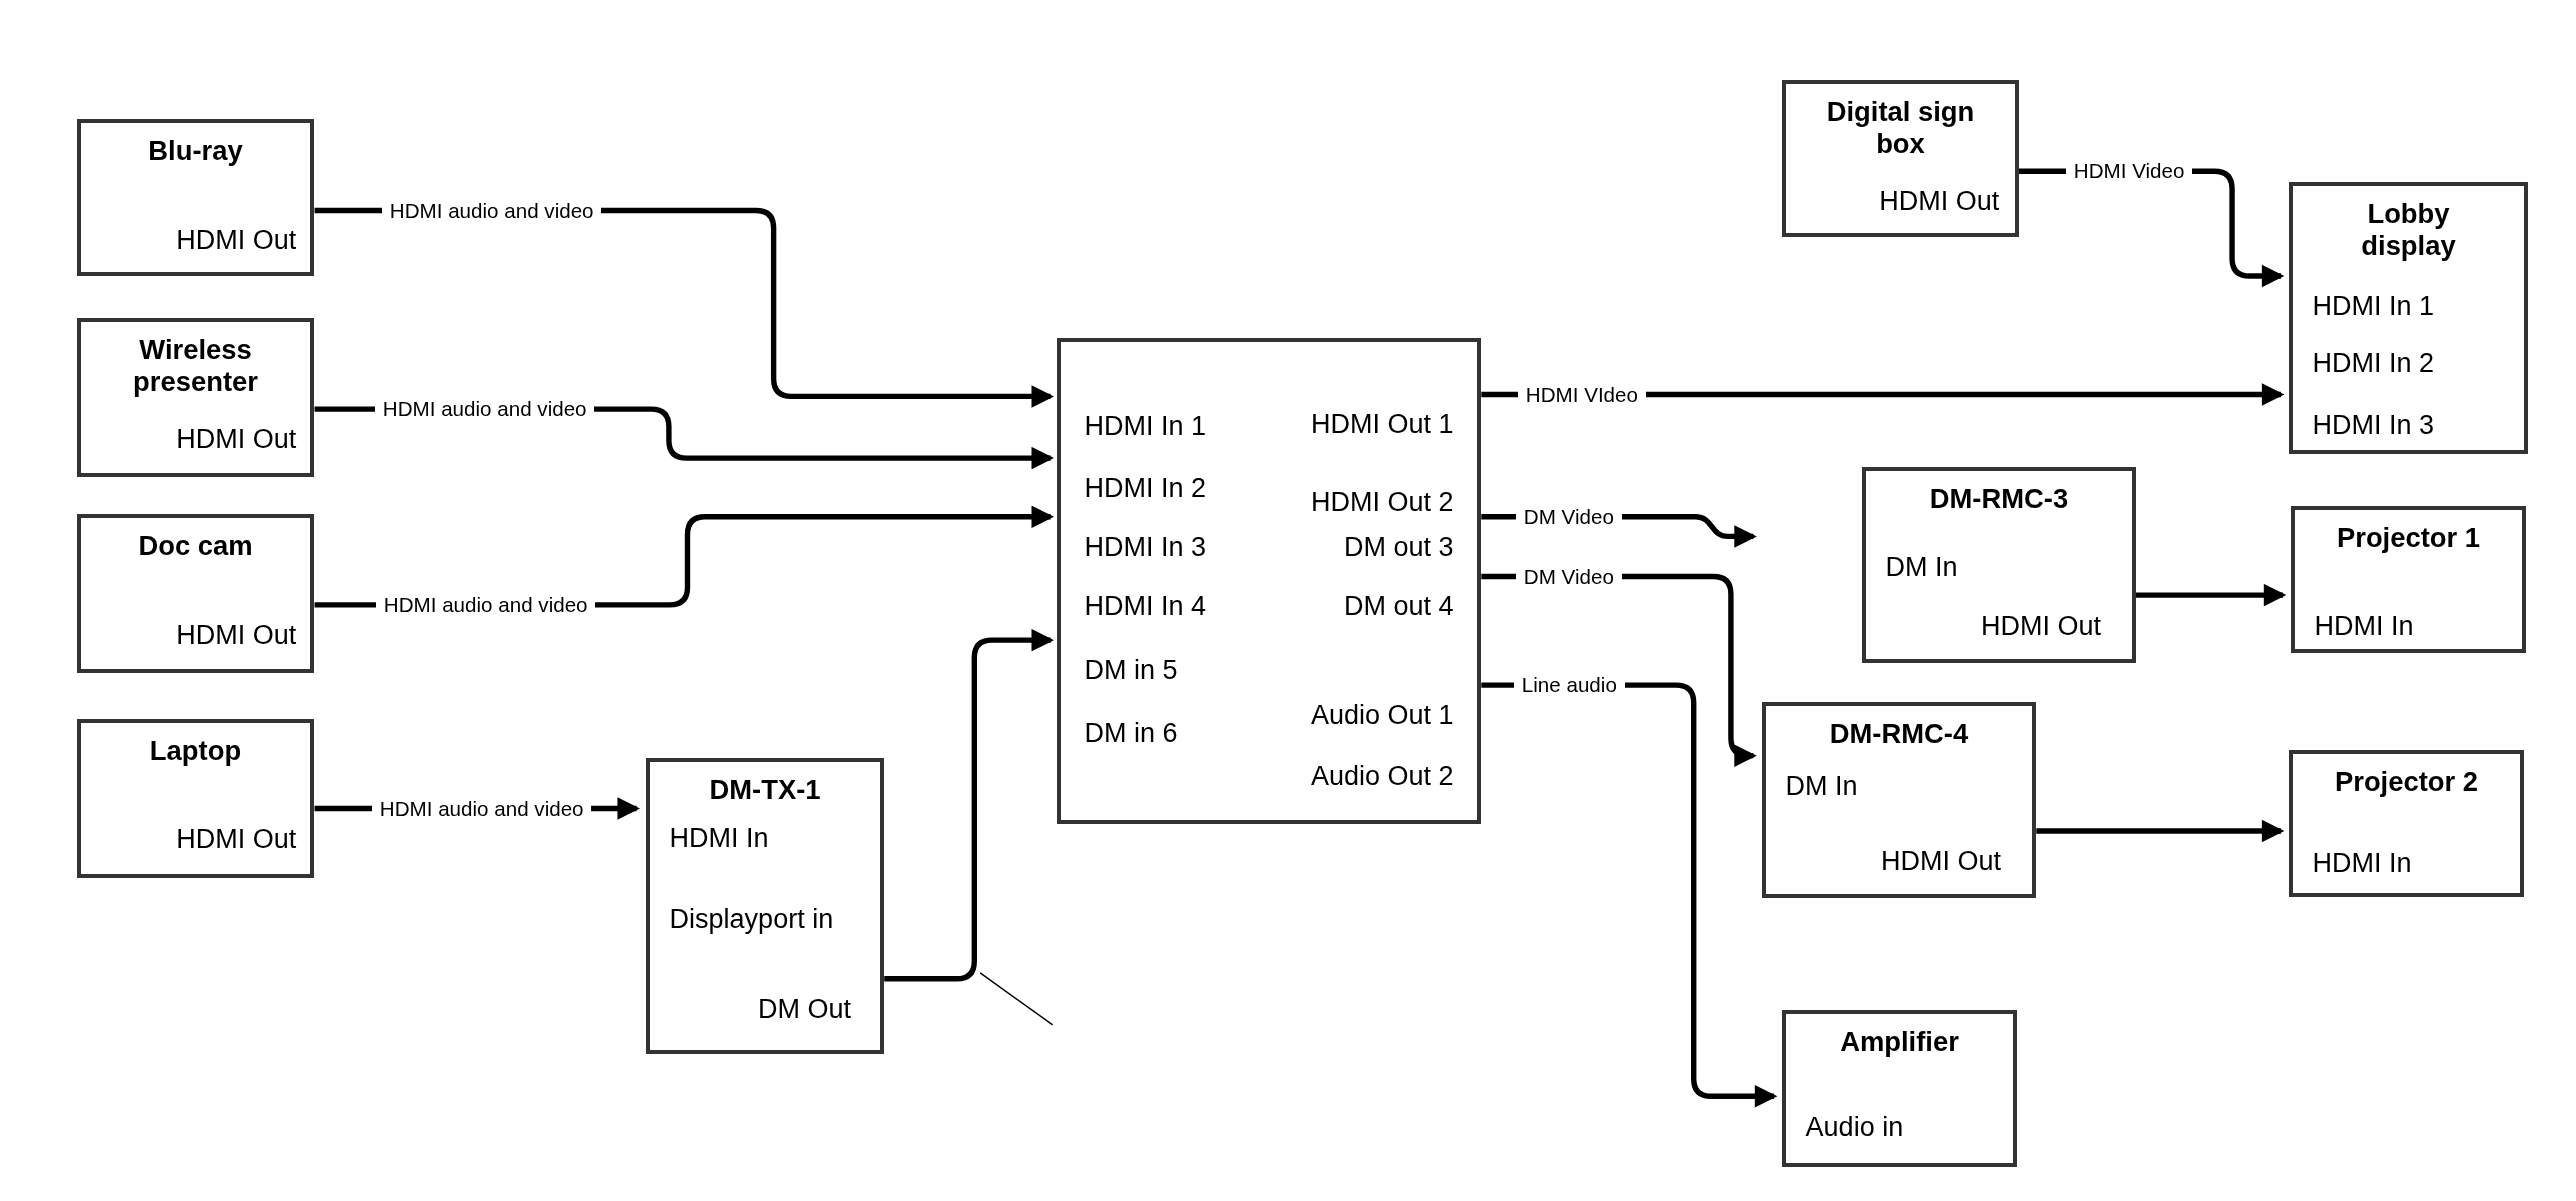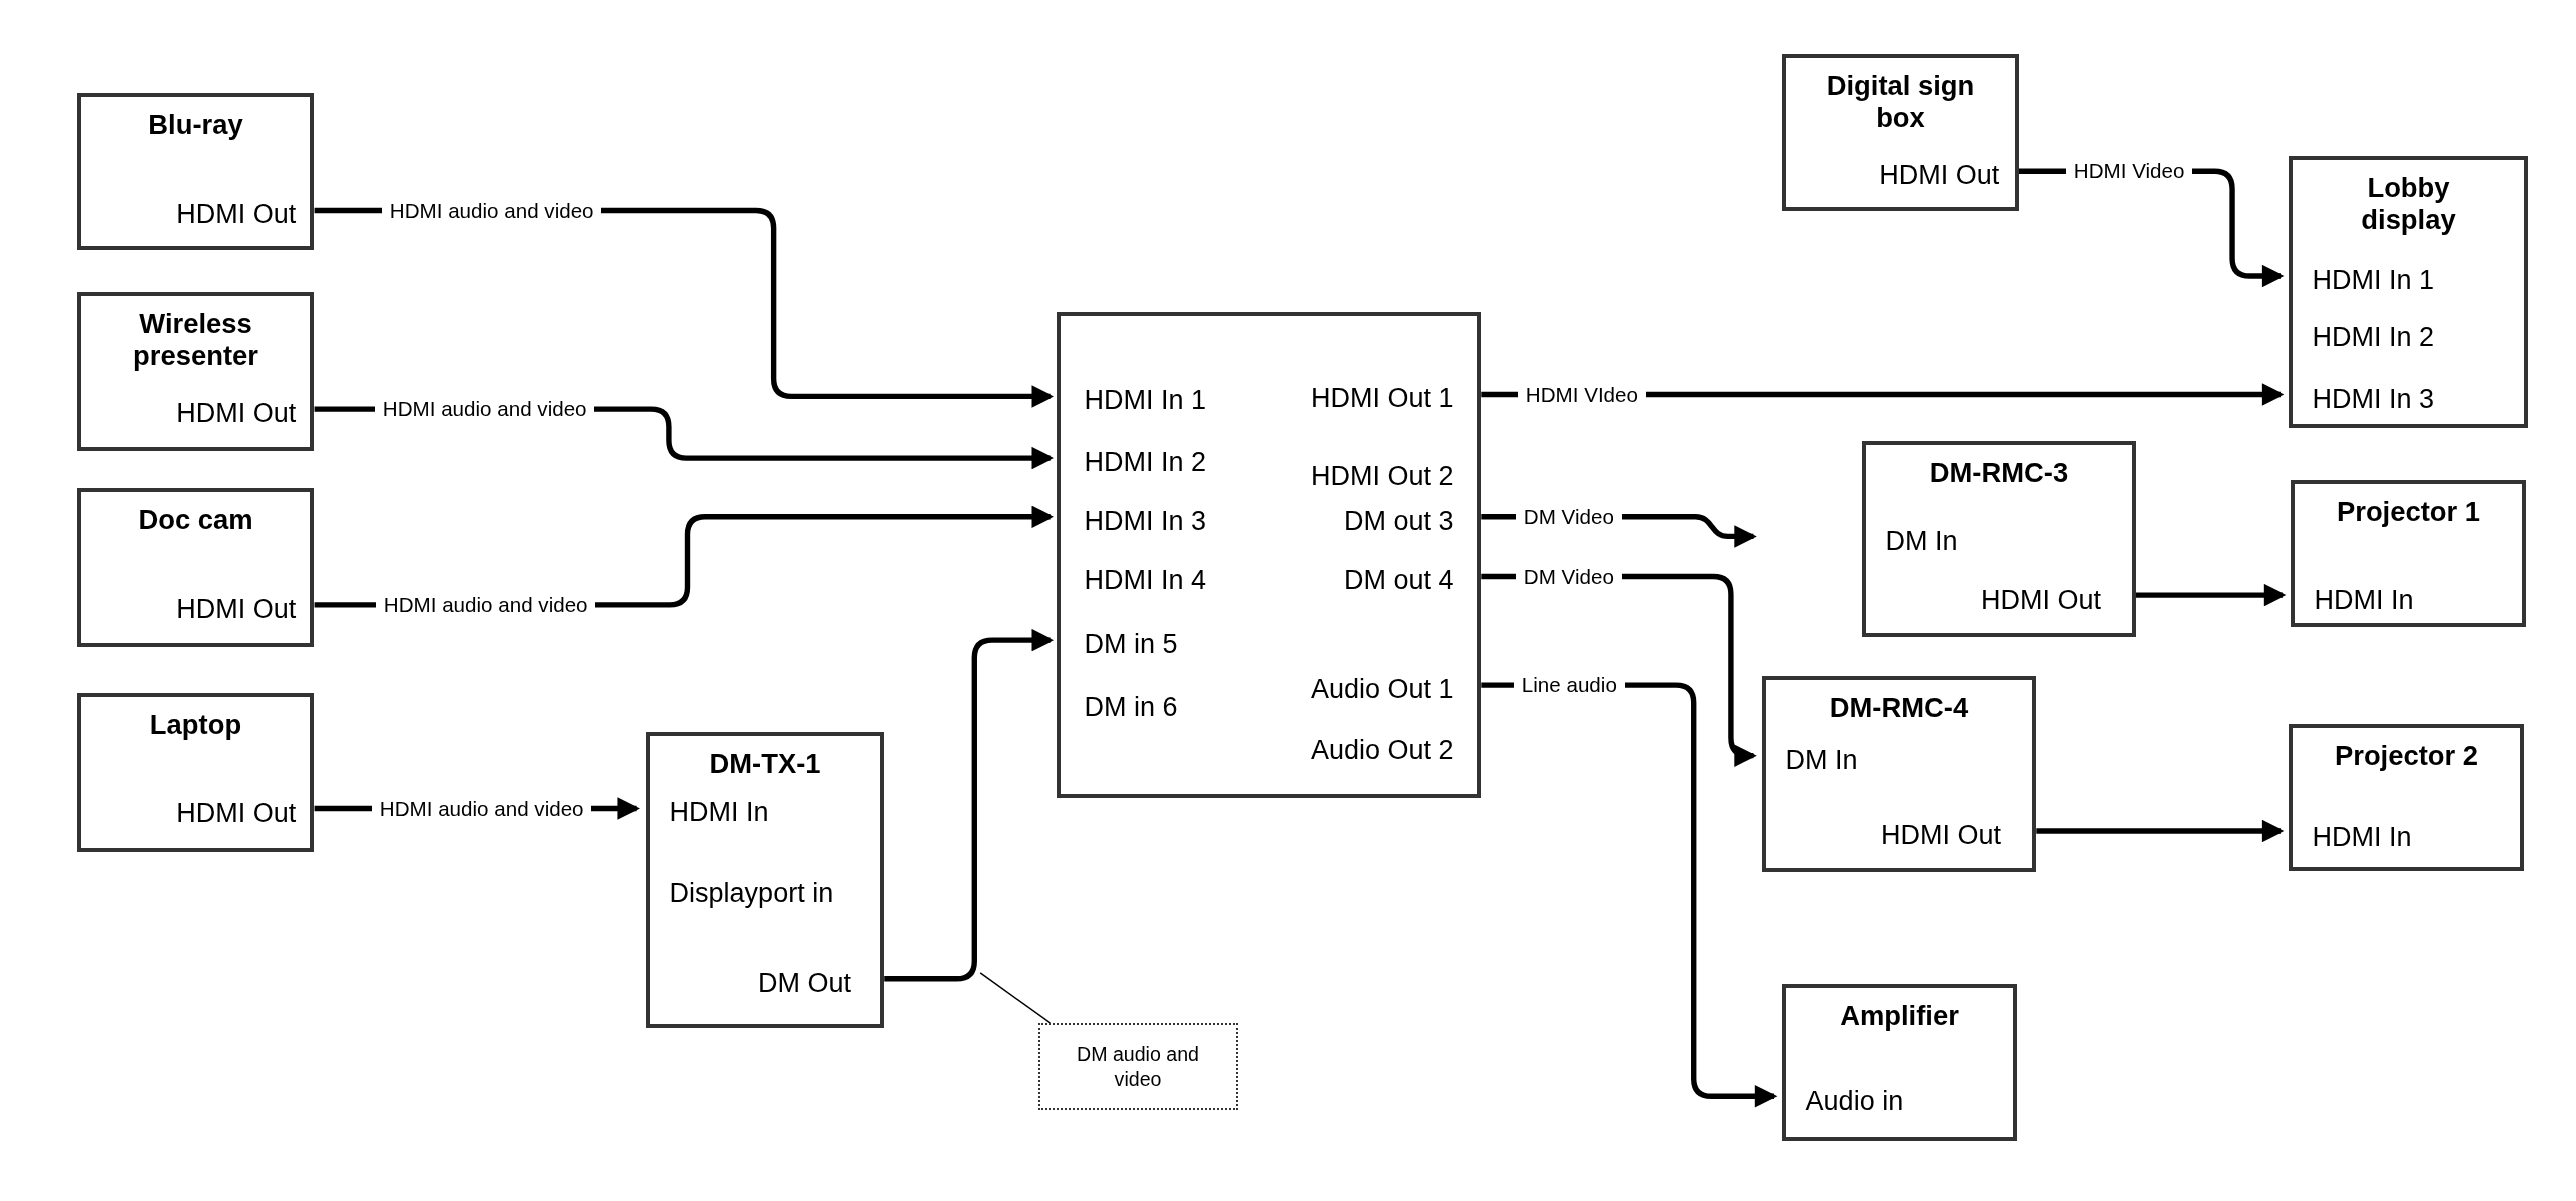--- a/index.html
+++ b/index.html
@@ -1,21 +1,21 @@
 <!DOCTYPE html>
 <html><head>
 <meta charset="utf-8">
 <style>
   html,body{margin:0;padding:0;background:#fff;}
   #canvas{
     position:relative;width:2576px;height:1201px;background:#ffffff;overflow:hidden;
     font-family:"Liberation Sans", sans-serif;color:#000;
   }
   #wires{position:absolute;left:0;top:0;width:2576px;height:1201px;z-index:1;}
-  .box{position:absolute;background:#ffffff;border:4.9px solid #333333;box-sizing:border-box;z-index:2;}
+  .box{position:absolute;background:#ffffff;border:4.9px solid #333333;box-sizing:border-box;z-index:2;margin-top:26px;}
   .title{font-weight:700;font-size:27.4px;text-align:center;padding-top:11.7px;white-space:pre-line;line-height:1.18;}
   .port{position:absolute;font-size:27px;transform:translateY(-50%);white-space:nowrap;}
   .elabel{position:absolute;transform:translateY(-50%);background:#ffffff;padding:0 7.8px;font-size:20.6px;white-space:nowrap;z-index:3;}
   .note{position:absolute;border:2px dotted #333333;background:#ffffff;font-size:19.6px;line-height:1.25;
         text-align:center;white-space:pre-line;display:flex;align-items:center;justify-content:center;z-index:2;}
 </style>
 </head>
 <body>
 
 <div id="canvas">
@@ -130,17 +130,15 @@
   <div class="elabel" style="left:382px;top:211px">HDMI audio and video</div>
   <div class="elabel" style="left:375px;top:409px">HDMI audio and video</div>
   <div class="elabel" style="left:376px;top:605px">HDMI audio and video</div>
   <div class="elabel" style="left:372px;top:809px">HDMI audio and video</div>
   <div class="elabel" style="left:1518px;top:395px">HDMI VIdeo</div>
   <div class="elabel" style="left:1516px;top:517px">DM Video</div>
   <div class="elabel" style="left:1516px;top:577px">DM Video</div>
   <div class="elabel" style="left:1514px;top:685px">Line audio</div>
   <div class="elabel" style="left:2066px;top:171px">HDMI Video</div>
 
-  <div class="note" style="left:1038px;top:1023px;width:196px;height:83px">DM audio and
-video</div>
 
 </div>
 
 
 </body></html>

